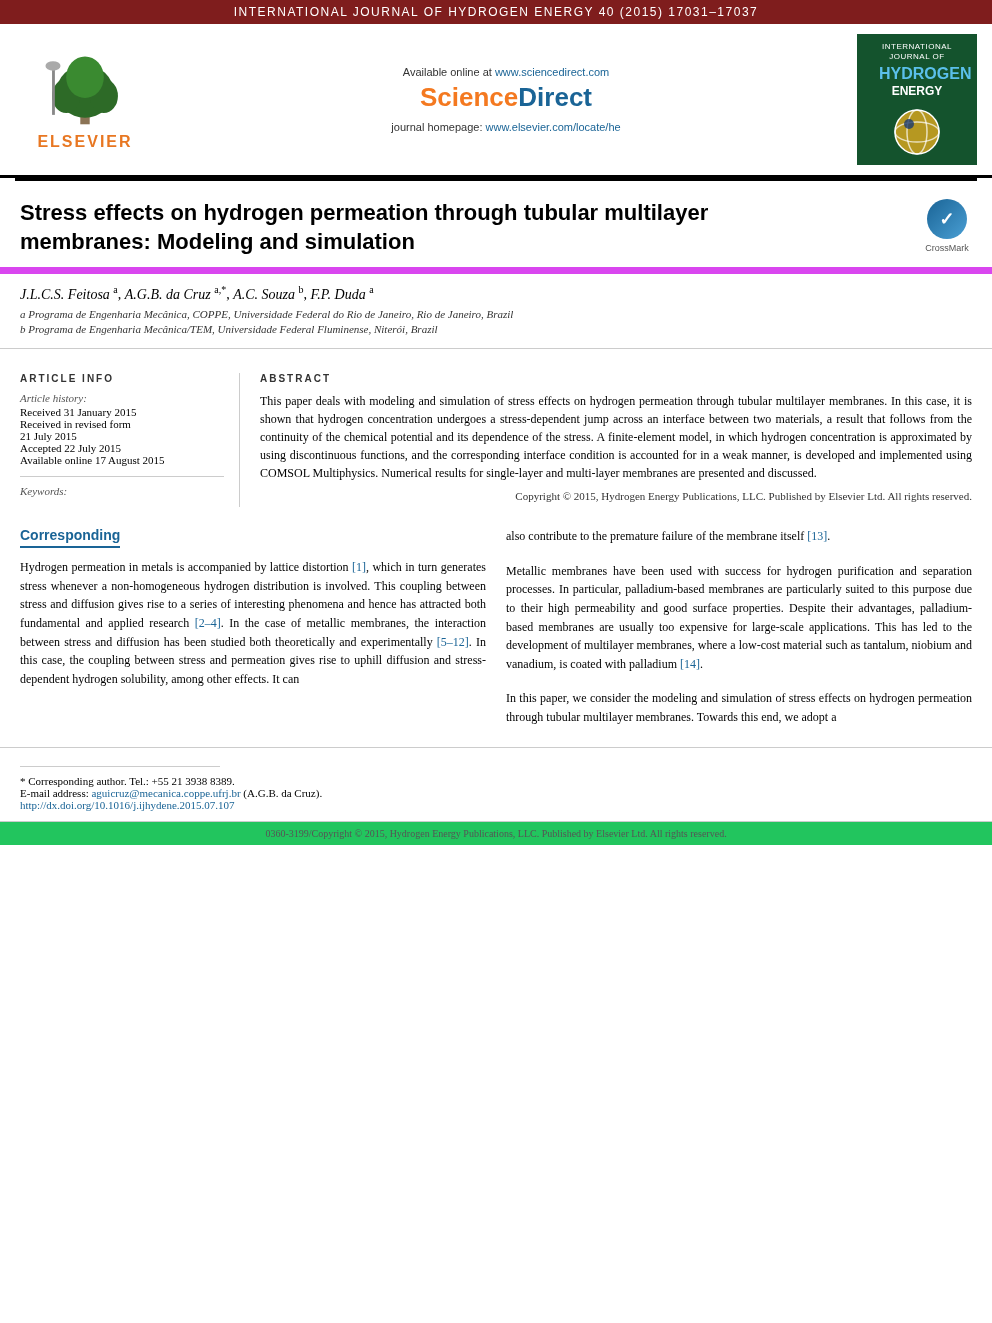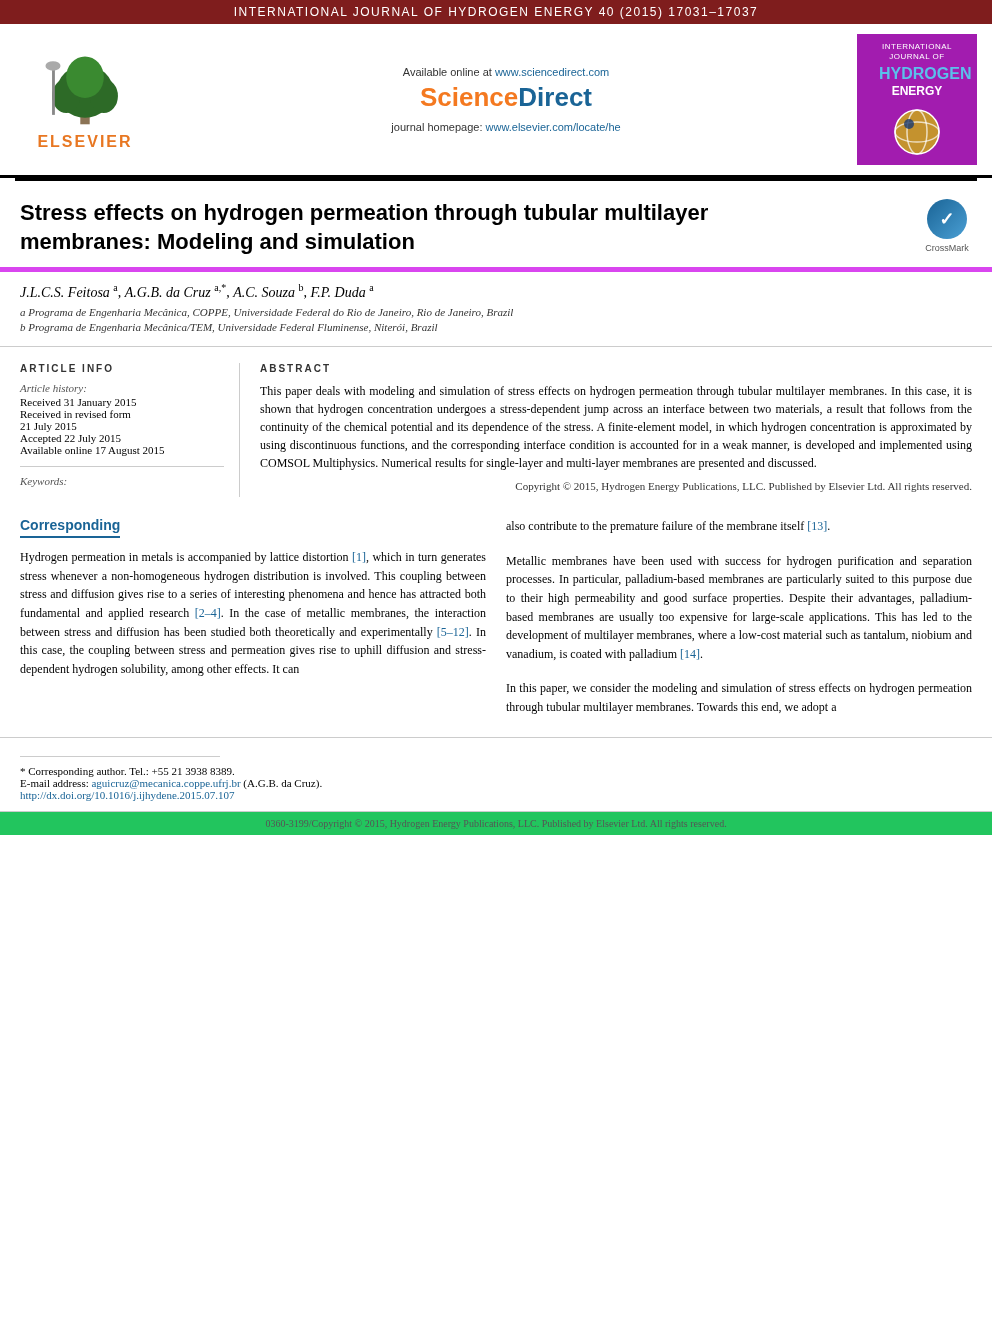--- a/index.html
+++ b/index.html
@@ -71,21 +71,21 @@
     .sd-logo-science { color: #f47920; }
     .sd-logo-direct { color: #1a6496; }
     .journal-homepage {
       font-size: 11px;
       font-family: Arial, sans-serif;
       color: #333;
     }
     .journal-logo-box {
       width: 120px;
       flex-shrink: 0;
-      background: #a21caf;
+      background: #14532d;
       color: #fff;
       padding: 8px 6px;
       font-family: Arial, sans-serif;
       text-align: center;
     }
     .journal-logo-title {
       font-size: 8px;
       letter-spacing: 0.5px;
       line-height: 1.3;
       text-transform: uppercase;
@@ -103,21 +103,21 @@
       color: #fff;
     }
     .journal-logo-img {
       width: 60px;
       height: 55px;
       margin: 4px auto 0;
       display: block;
     }
     .title-section {
       padding: 18px 20px 10px 20px;
-      border-bottom: 5px solid #d946ef;
+      border-bottom: 7px solid #d946ef;
       display: flex;
       align-items: flex-start;
       justify-content: space-between;
     }
     .article-title {
       font-size: 22px;
       font-weight: bold;
       font-family: Arial, sans-serif;
       line-height: 1.3;
       max-width: 780px;
@@ -161,21 +161,21 @@
     .affiliation {
       font-size: 11px;
       font-style: italic;
       color: #333;
       margin-bottom: 3px;
     }
     .two-col {
       display: flex;
       padding: 0 20px;
       gap: 20px;
-      margin-top: 16px;
+      margin-top: 24px;
     }
     .article-info-col {
       width: 220px;
       flex-shrink: 0;
       border-right: 1px solid #ccc;
       padding-right: 15px;
     }
     .abstract-col {
       flex: 1;
     }

